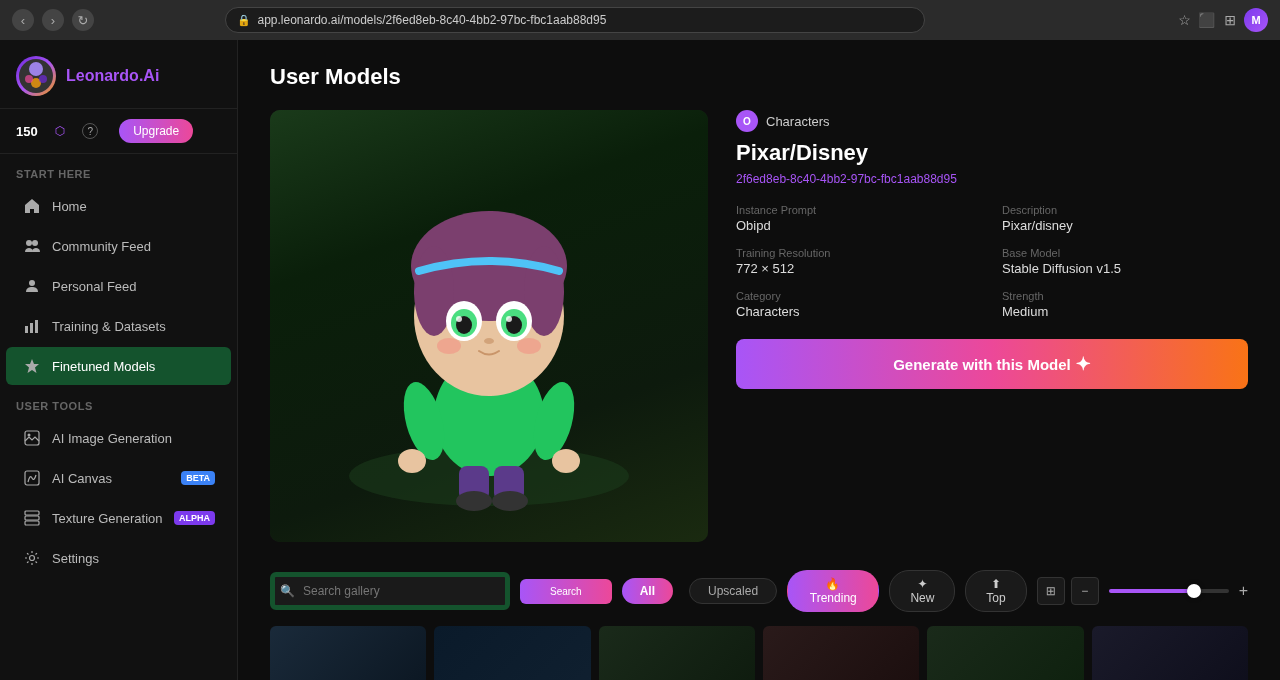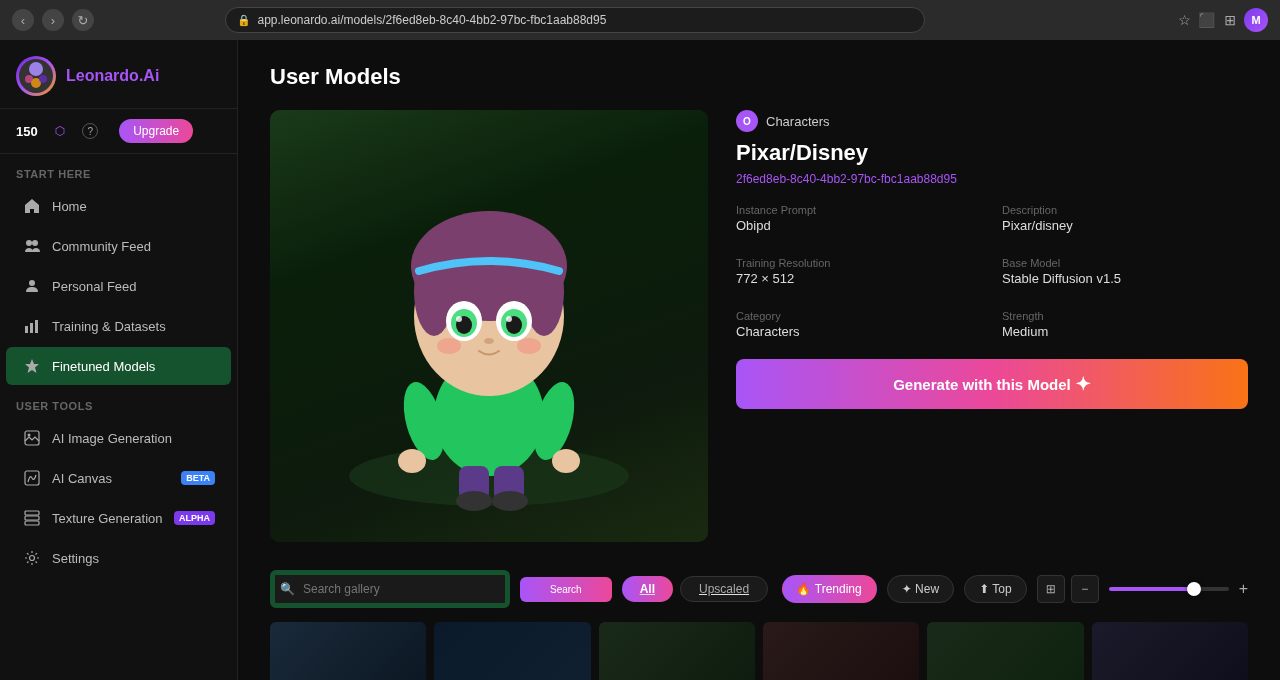--- a/index.html
+++ b/index.html
@@ -216,21 +216,21 @@
 
     .model-id {
       font-size: 12px; color: #a855f7;
       margin-bottom: 18px;
       word-break: break-all;
     }
 
     .model-meta-grid {
       display: grid;
       grid-template-columns: 1fr 1fr;
-      gap: 24px 20px;
+      gap: 14px 20px;
       margin-bottom: 20px;
     }
     .meta-item-label {
       font-size: 11px; color: #666; margin-bottom: 2px;
     }
     .meta-item-value {
       font-size: 13px; color: #ddd; font-weight: 500;
     }
 
     .generate-btn {
@@ -303,23 +303,22 @@
     .view-toggle { display: flex; align-items: center; gap: 6px; }
     .view-btn {
       background: #1a1a1a; border: 1px solid #333;
       border-radius: 4px; width: 28px; height: 28px;
       display: flex; align-items: center; justify-content: center;
       cursor: pointer; color: #aaa; font-size: 12px;
     }
 
     .filter-tabs {
       display: flex;
-      gap: 7px;
+      gap: 16px;
       margin-bottom: 14px;
-      text-decoration: underline;
     }
     .filter-tab {
       padding: 5px 18px;
       border-radius: 20px;
       font-size: 12px;
       cursor: pointer;
       border: none;
     }
     .filter-tab.active {
       background: linear-gradient(90deg, #a855f7, #ec4899);

